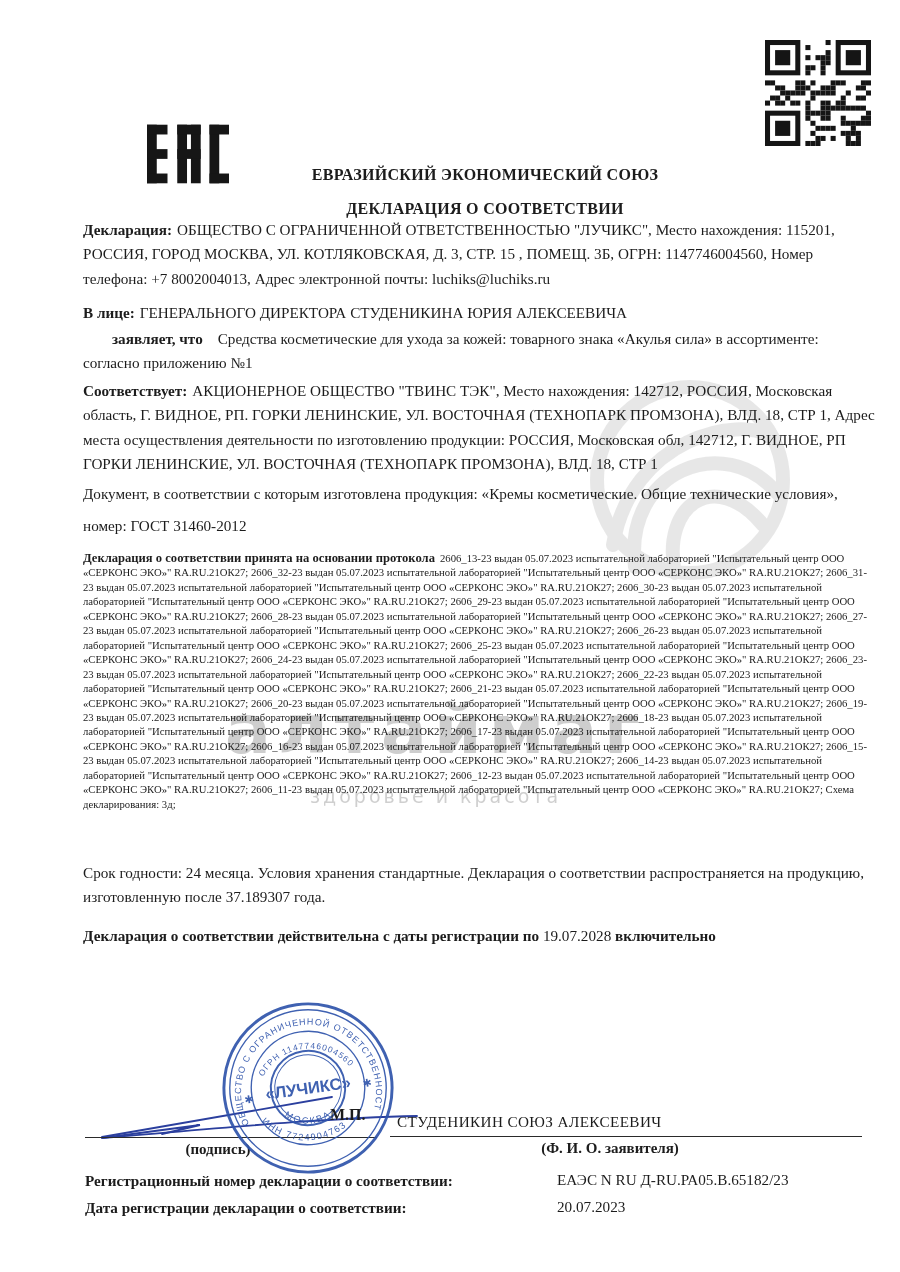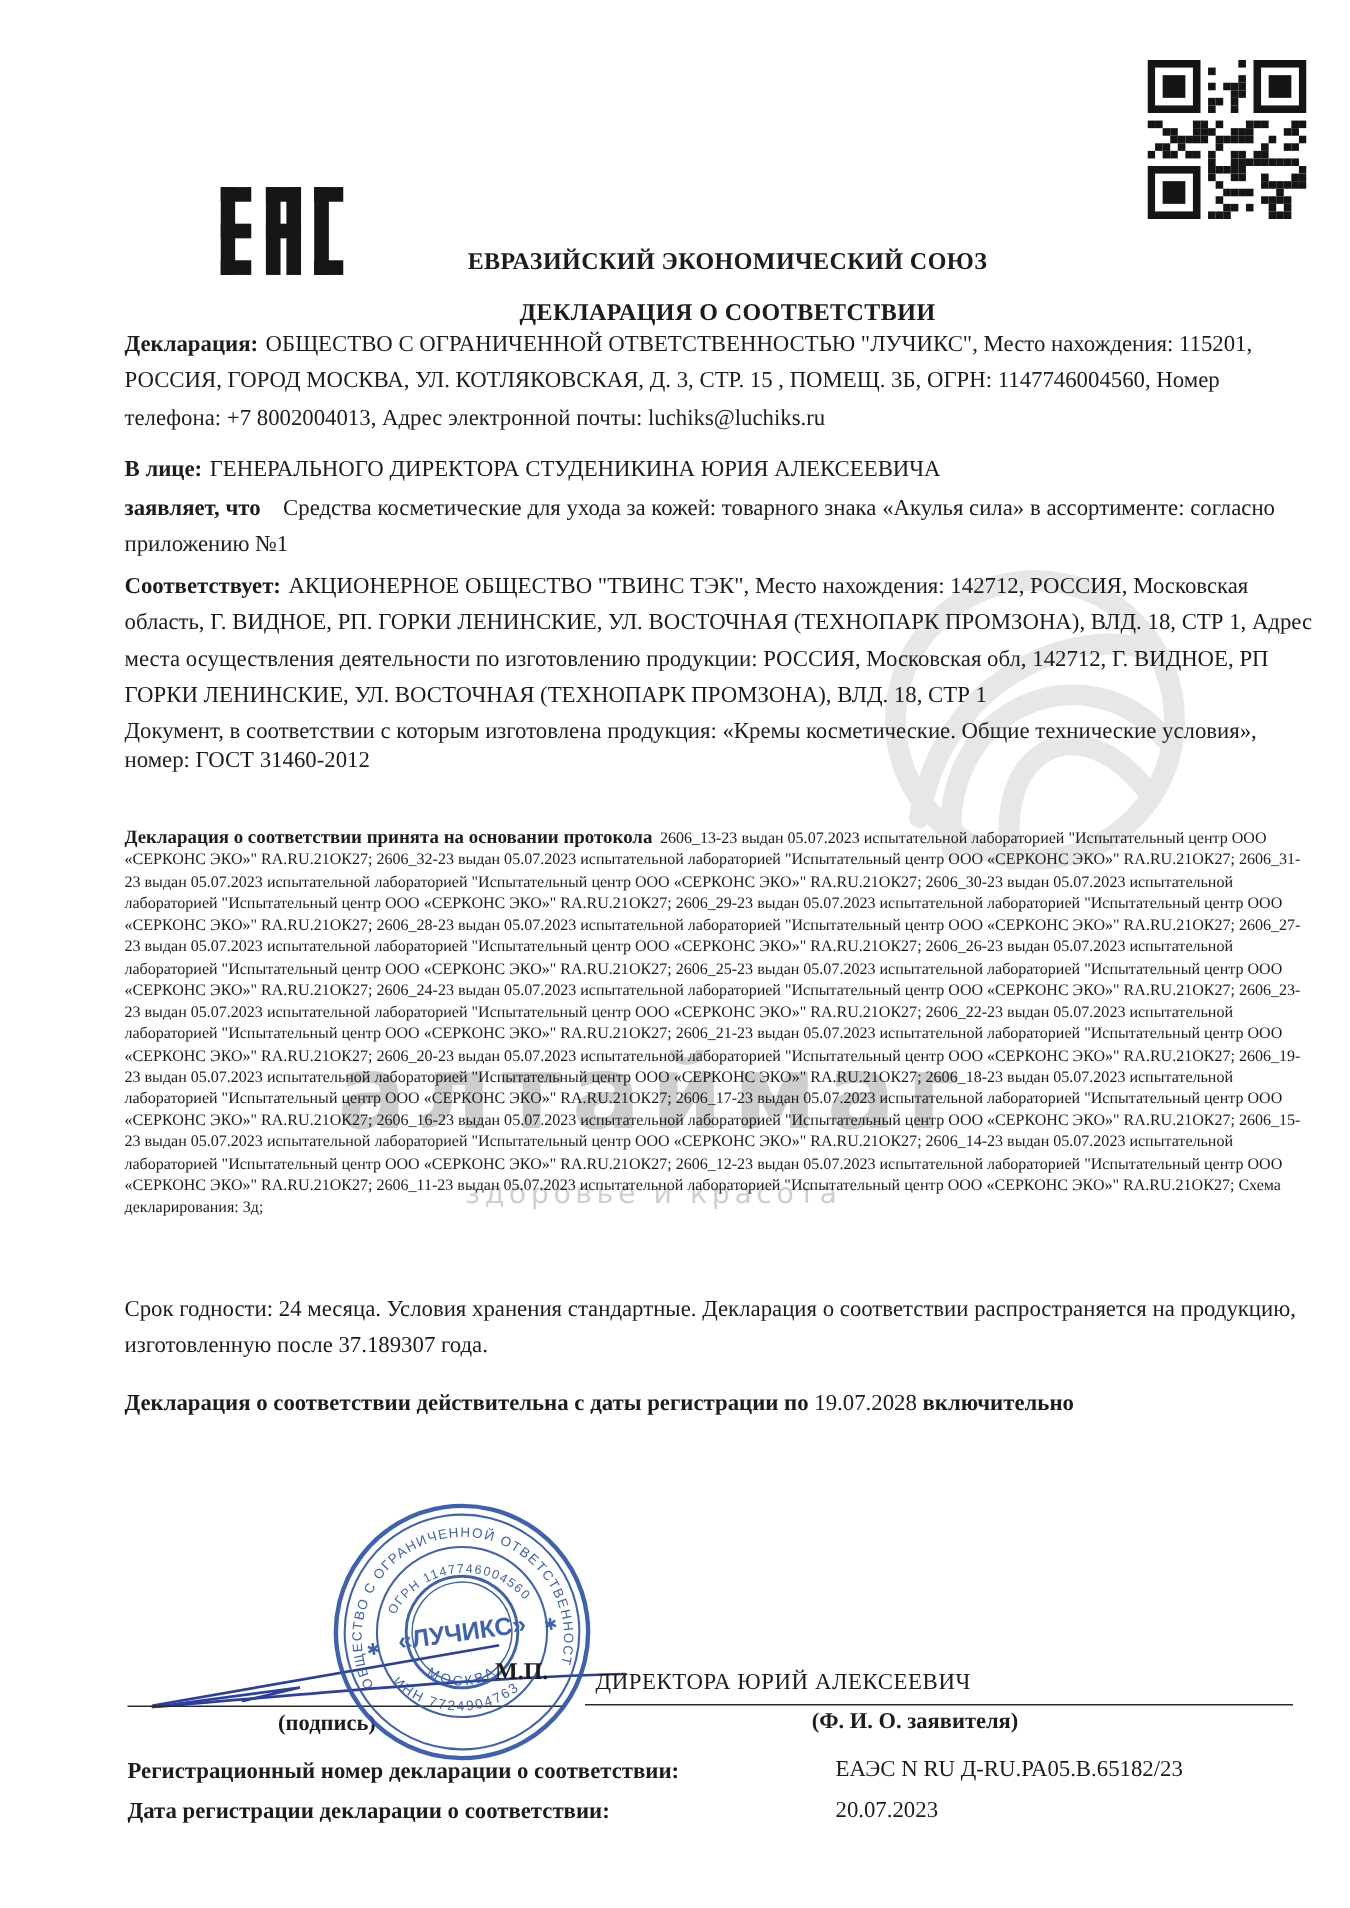--- a/index.html
+++ b/index.html
@@ -1,24 +1,24 @@
 <!DOCTYPE html>
 <html><head>
 <meta charset="utf-8">
 <style>
   html,body{margin:0;padding:0;background:#9a9a9a;}
   .page{position:relative;width:900px;height:1272px;background:#ffffff;overflow:hidden;
         font-family:"Liberation Serif",serif;color:#1c1c1c;}
   .abs{position:absolute;margin:0;}
   .title{left:70px;width:830px;text-align:center;font-weight:bold;font-size:16px;letter-spacing:.3px;margin-top:17px;}
   .par{left:83px;width:794px;font-size:15.2px;line-height:24.4px;text-align:left;}
-  .tight{line-height:19px;}
+  .tight{line-height:32px;}
   .small{font-size:10.7px;line-height:14.45px;}
   b.lbl{margin-right:5px;}
-  b.lblwide{margin-right:15px;}
+  b.lblwide{margin-right:15px;margin-left:29px;}
   .wm-brand{font-family:"DejaVu Sans",sans-serif;font-weight:bold;color:rgba(158,158,158,.50);
             letter-spacing:7px;font-size:68px;white-space:nowrap;}
   .wm-tagline{font-family:"DejaVu Sans",sans-serif;color:rgba(168,168,168,.55);
               letter-spacing:3px;font-size:19px;white-space:nowrap;}
   .line{background:#2a2a2a;height:1px;}
   .caption{font-weight:bold;font-size:15px;text-align:center;}
   .regs{font-weight:bold;font-size:15.2px;}
   .regv{font-size:15.2px;}
   .mp{font-weight:bold;font-size:16px;}
   .name{font-size:15.2px;letter-spacing:.4px;}
@@ -255,21 +255,21 @@
         </text>
         <text x="90" y="96" text-anchor="middle" font-size="17" font-weight="bold">«ЛУЧИКС»</text>
         <text x="24" y="97" font-size="11">✱</text>
         <text x="146" y="97" font-size="11">✱</text>
       </g>
     </g>
   </svg>
 
   <div class="abs mp" style="left:330px;top:1106px;">М.П.</div>
 
-  <div class="abs name" style="left:397px;top:1113px;">ДИРЕКТОРА ЮРИЙ АЛЕКСЕЕВИЧ</div>
+  <div class="abs name" style="left:397px;top:1113px;">СТУДЕНИКИН СОЮЗ АЛЕКСЕЕВИЧ</div>
   <div class="abs line" style="left:390px;top:1136px;width:472px;"></div>
   <div class="abs regs" style="left:85px;top:1172px;">Регистрационный номер декларации о соответствии:</div>
 
   <div class="abs caption" style="left:470px;top:1140px;width:280px;">(Ф. И. О. заявителя)</div>
   <div class="abs regv" style="left:557px;top:1171px;">ЕАЭС N RU Д-RU.РА05.В.65182/23</div>
   <div class="abs regs" style="left:85px;top:1199px;">Дата регистрации декларации о соответствии:</div>
   <div class="abs regv" style="left:557px;top:1198px;">20.07.2023</div>
 
 </div>
 

